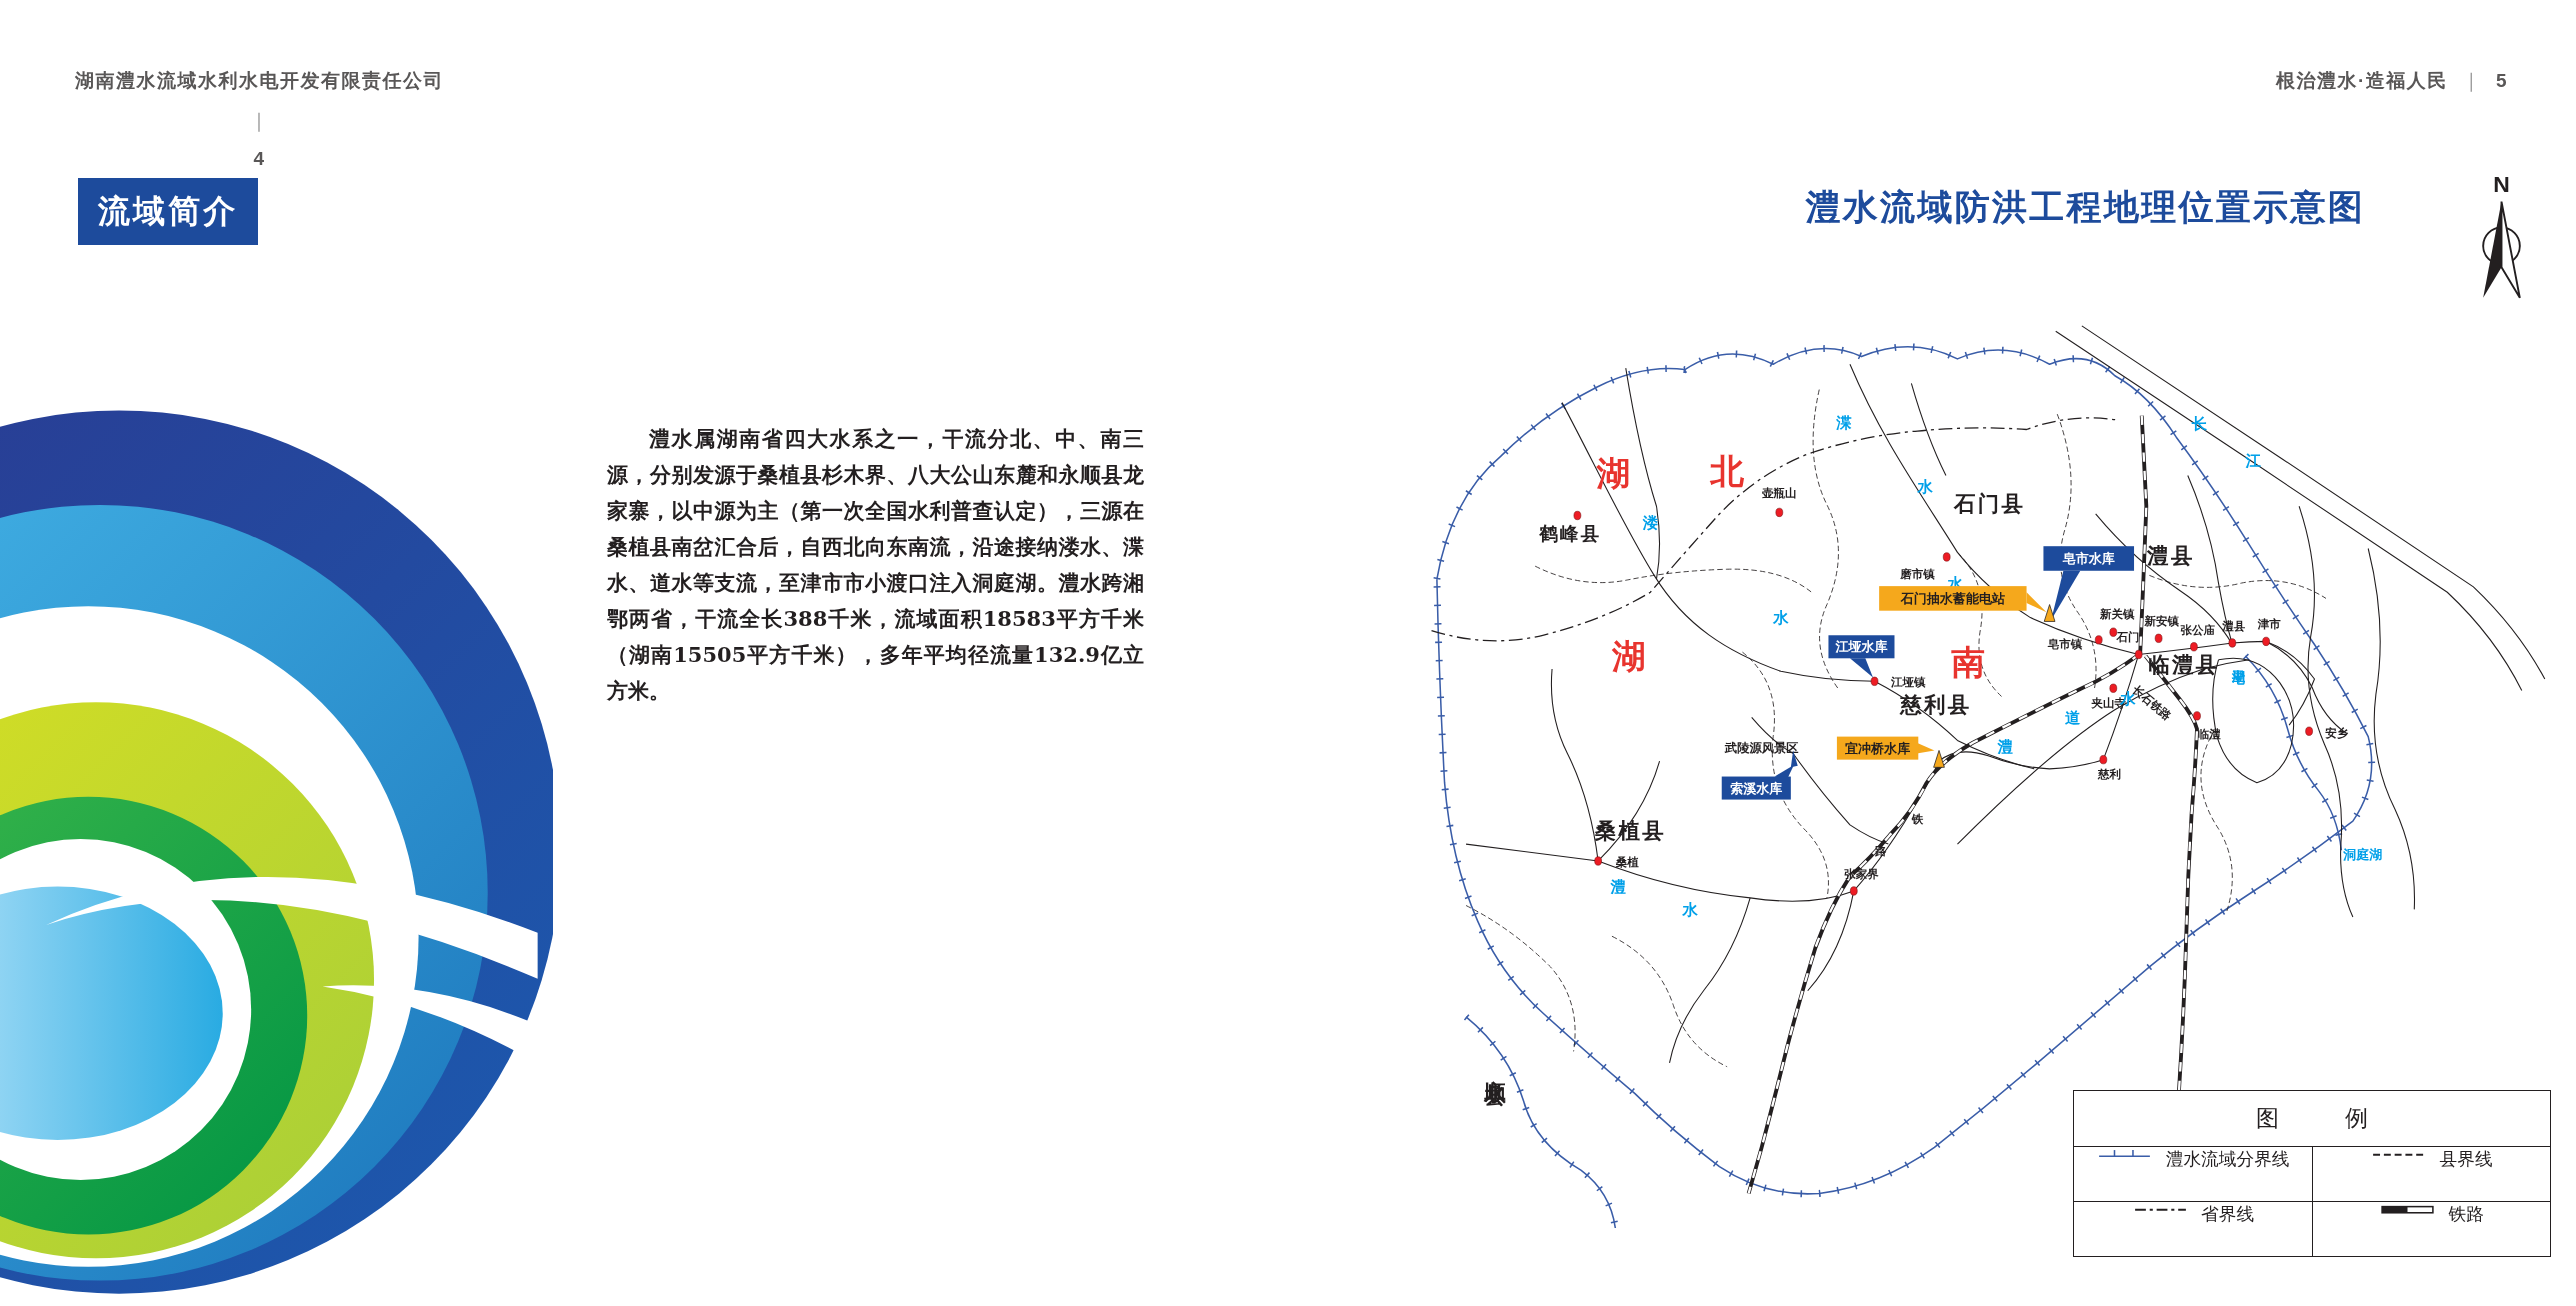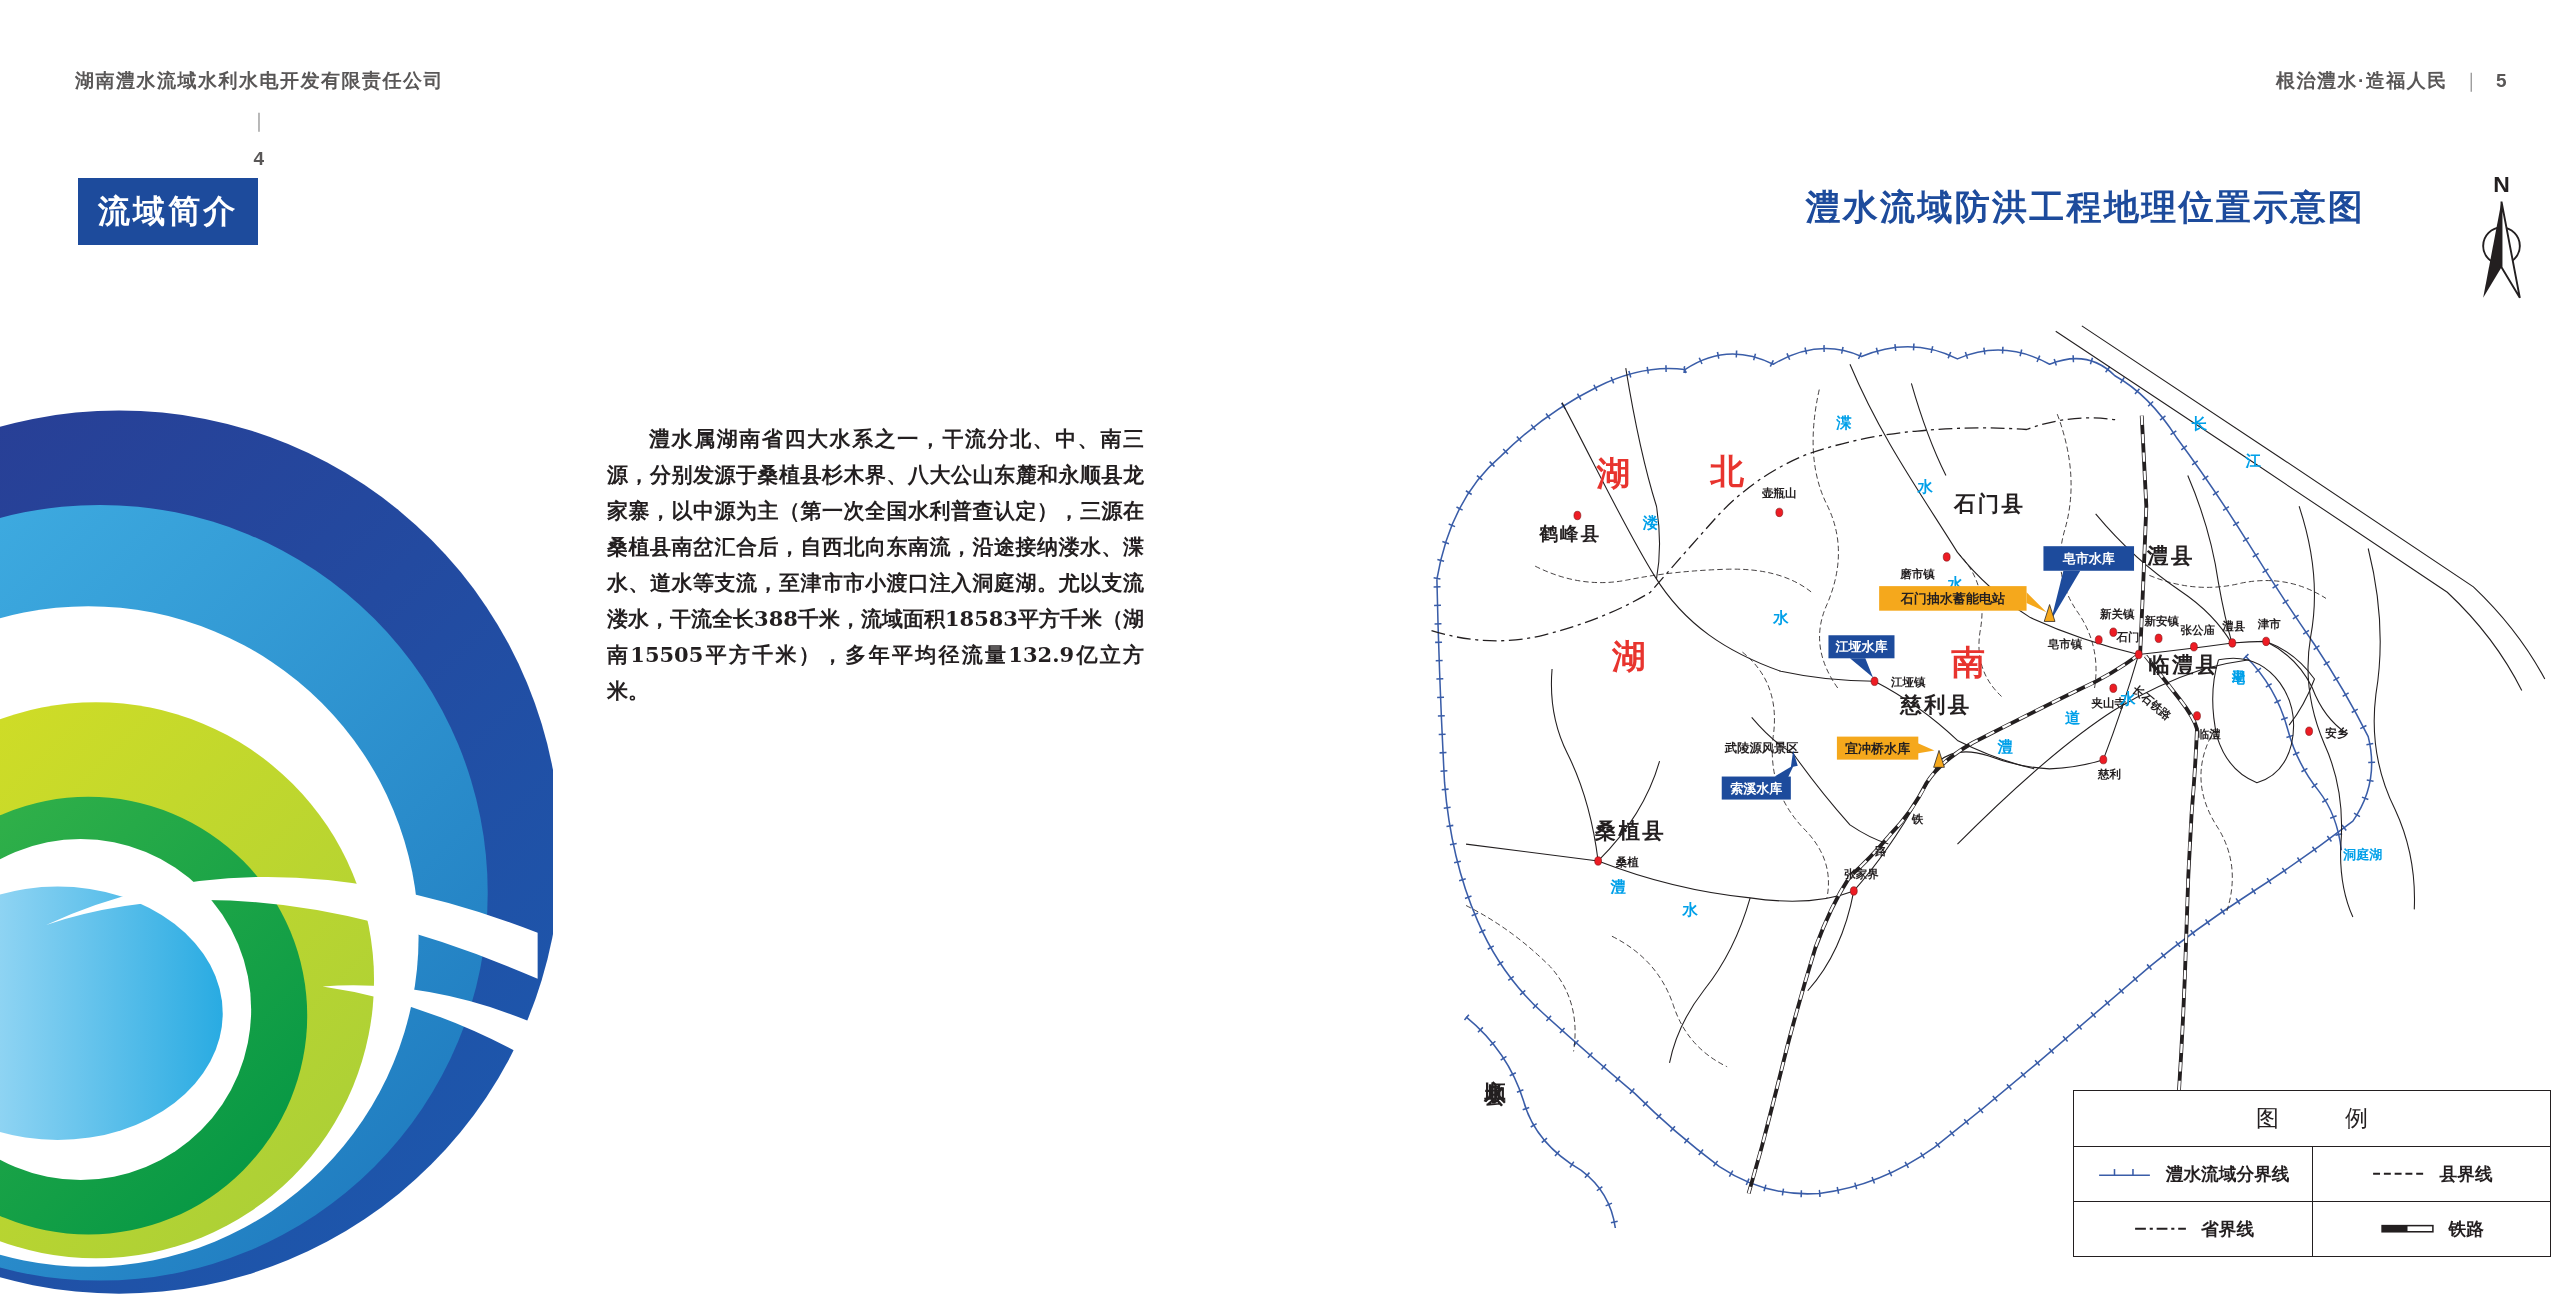--- a/index.html
+++ b/index.html
@@ -40,22 +40,22 @@
   .basin-ticks{fill:none;stroke:#3a5da8;stroke-width:9;stroke-dasharray:2 22;}
   .rail-base{fill:none;stroke:#231f20;stroke-width:5;}
   .rail-dash{fill:none;stroke:#ffffff;stroke-width:3;stroke-dasharray:12 12;}
   .dot{fill:#ed1c24;stroke:#7f1416;stroke-width:0.8;}
   
   #legend{position:absolute;left:2073px;top:1090px;width:476px;border:1.5px solid #231f20;
           background:#fff;}
   #legend .lg-title{height:55px;display:flex;align-items:center;justify-content:center;
           font-size:23px;font-weight:normal;letter-spacing:21.5px;text-indent:21.5px;border-bottom:1.5px solid #231f20;}
   #legend .lg-grid{display:grid;grid-template-columns:1fr 1fr;}
-  #legend .lg-cell{height:54px;display:flex;align-items:center;justify-content:center;gap:12.3px;
-          font-size:17.7px;font-weight:bold;}
+  #legend .lg-cell{height:54px;display:flex;justify-content:center;gap:12.3px;
+          font-size:17.7px;font-weight:normal;}
   #legend .lg-cell.bl{border-left:1.5px solid #231f20;}
   #legend .lg-cell.bt{border-top:1.5px solid #231f20;}
   
   #logo{position:absolute;left:0;top:395px;}
 </style>
 </head>
 <body>
 <div id="page">
 
 <div class="hdr" id="hdr-left">
@@ -104,21 +104,21 @@
     <circle cx="125" cy="762" r="362" fill="url(#gYG)"></circle>
     <circle cx="115" cy="808" r="285" fill="url(#gGreen)"></circle>
     <circle cx="105" cy="800" r="222" fill="#ffffff"></circle>
     <ellipse cx="75" cy="805" rx="215" ry="165" fill="url(#gSky)"></ellipse>
     <path d="M 60,690 Q 330,600 700,760 L 700,700 Q 340,560 60,690 Z" fill="#ffffff"></path>
     <path d="M 420,770 Q 560,790 700,870 L 700,820 Q 560,760 420,770 Z" fill="#ffffff"></path>
   </g>
 </svg>
 
 <div id="body-text">
-  <p>澧水属湖南省四大水系之一，干流分北、中、南三源，分别发源于桑植县杉木界、八大公山东麓和永顺县龙家寨，以中源为主（第一次全国水利普查认定），三源在桑植县南岔汇合后，自西北向东南流，沿途接纳溇水、渫水、道水等支流，至津市市小渡口注入洞庭湖。尤以支流溇水，干流全长388千米，流域面积18583平方千米（湖南15505平方千米），多年平均径流量132.9亿立方米。</p>
+  <p>澧水属湖南省四大水系之一，干流分北、中、南三源，分别发源于桑植县杉木界、八大公山东麓和永顺县龙家寨，以中源为主（第一次全国水利普查认定），三源在桑植县南岔汇合后，自西北向东南流，沿途接纳溇水、渫水、道水等支流，至津市市小渡口注入洞庭湖。澧水跨湘鄂两省，干流全长388千米，流域面积18583平方千米（湖南15505平方千米），多年平均径流量132.9亿立方米。</p>
 </div>
 
 <div id="map-title">澧水流域防洪工程地理位置示意图</div>
 
 <svg id="compass" width="55" height="137" viewBox="0 0 72 178">
   <text x="36" y="30" text-anchor="middle" style="font-size:30px;font-weight:bold;fill:#231f20">N</text>
   <circle cx="36" cy="100" r="24" fill="none" stroke="#231f20" stroke-width="2.5"></circle>
   <polygon points="36,42 12,168 36,128" fill="#231f20"></polygon>
   <polygon points="36,42 60,168 36,128" fill="#ffffff" stroke="#231f20" stroke-width="2.5"></polygon>
 </svg>

